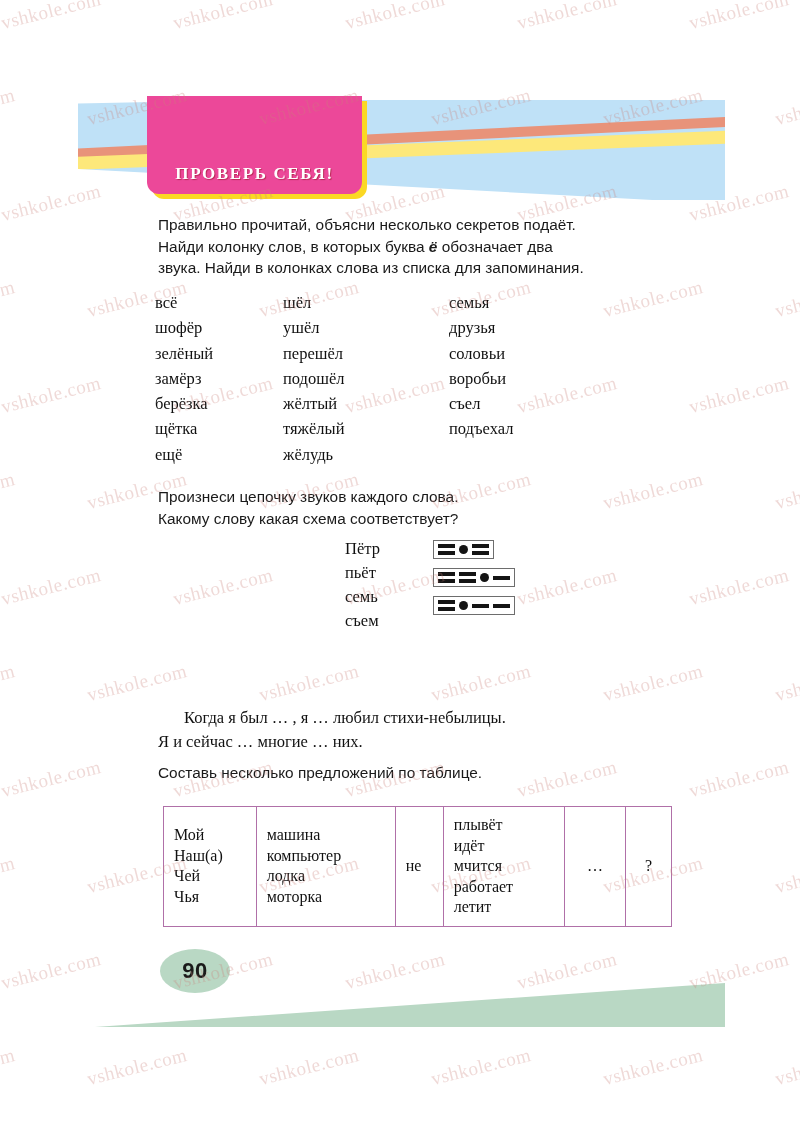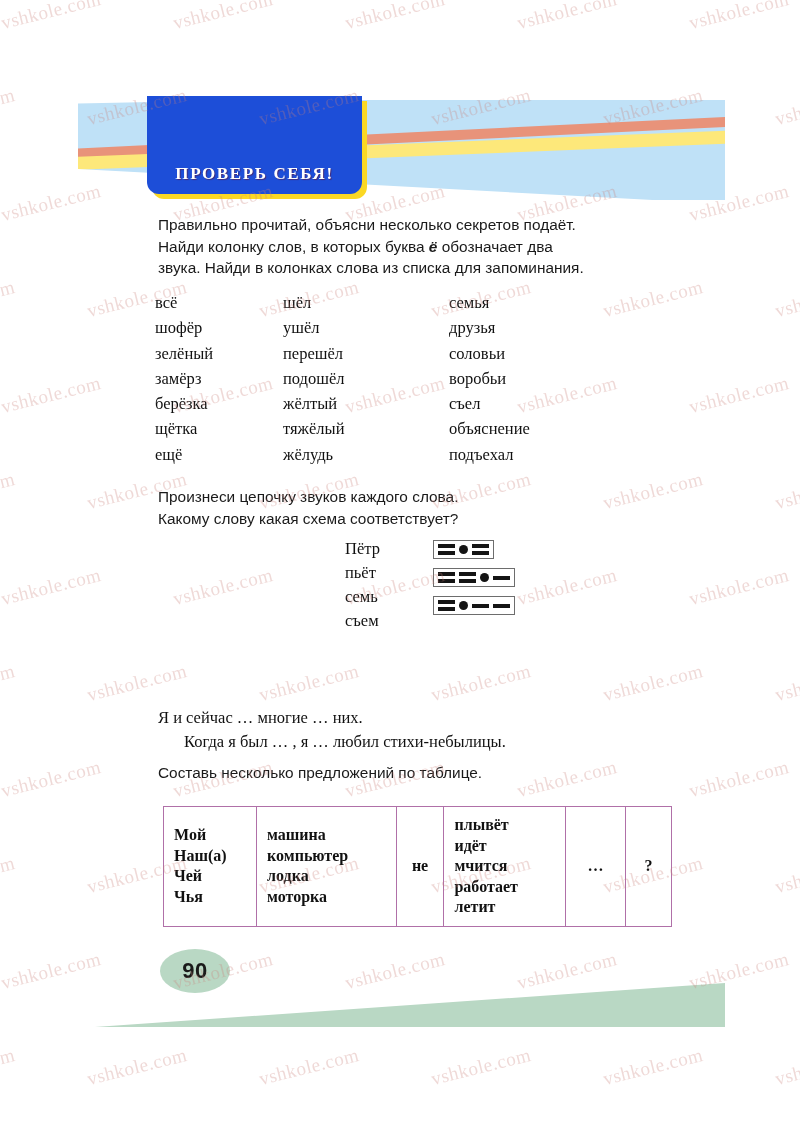--- a/index.html
+++ b/index.html
@@ -106,21 +106,21 @@
     background: #fbd824;
     border-radius: 0 0 12px 12px;
     z-index: 14;
   }
   #banner {
     position: absolute;
     left: 147px;
     top: 96px;
     width: 215px;
     height: 98px;
-    background: #1d4ed8;
+    background: #ec4899;
     border-radius: 0 0 12px 12px;
     z-index: 15;
   }
   #banner-title {
     position: absolute;
     left: 0;
     right: 0;
     bottom: 10px;
     text-align: center;
     color: #ffffff;
@@ -240,35 +240,34 @@
   #sample-line-1 { text-indent: 26px; }
 
   
   #sentence-table {
     position: absolute;
     left: 163px;
     top: 806px;
     width: 509px;
     border-collapse: collapse;
     z-index: 20;
-    font-weight: bold;
   }
   #sentence-table td {
     border: 1.4px solid #b070a8;
     font-family: "Liberation Serif", serif;
     font-size: 16px;
     line-height: 20.5px;
     color: #111111;
     vertical-align: middle;
     padding: 8px 10px;
     background: #ffffff;
   }
   #sentence-table td.c0 { width: 78px; }
   #sentence-table td.c1 { width: 130px; }
-  #sentence-table td.c2 { width: 30px; text-align: center; margin-top: 13px; }
+  #sentence-table td.c2 { width: 30px; text-align: left; margin-top: 13px; }
   #sentence-table td.c3 { width: 112px; }
   #sentence-table td.c4 { width: 46px; text-align: center; }
   #sentence-table td.c5 { width: 30px; text-align: center; }
   .tl { display: block; white-space: nowrap; }
 
   
   #footer-wedge {
     position: absolute;
     left: 0;
     top: 965px;
@@ -339,21 +338,20 @@
       <div class="word-cell">жёлтый</div>
       <div class="word-cell">тяжёлый</div>
       <div class="word-cell">жёлудь</div>
     </div>
     <div class="word-col">
       <div class="word-cell">семья</div>
       <div class="word-cell">друзья</div>
       <div class="word-cell">соловьи</div>
       <div class="word-cell">воробьи</div>
       <div class="word-cell">съел</div>
-      <div class="word-cell">объяснение</div>
       <div class="word-cell">подъехал</div>
     </div>
   </div>
 
   <div class="instr" id="instr-2">
     <span>Произнеси цепочку звуков каждого слова.</span><br>
     <span>Какому слову какая схема соответствует?</span>
   </div>
 
   <div id="schemes-block">
@@ -379,22 +377,22 @@
         <span class="seg seg-consonant"></span>
         <span class="seg seg-vowel"></span>
         <span class="seg seg-soft"></span>
         <span class="seg seg-soft"></span>
       </div>
     </div>
   </div>
 
 
   <div id="sample">
+    <div id="sample-line-1">Когда я был … , я … любил стихи-небылицы.</div>
     <div>Я и сейчас … многие … них.</div>
-    <div id="sample-line-1">Когда я был … , я … любил стихи-небылицы.</div>
   </div>
 
   <div class="instr" id="instr-4">
     <span>Составь несколько предложений по таблице.</span>
   </div>
 
   <table id="sentence-table">
     <tbody>
         <tr>
       <td class="c0">

